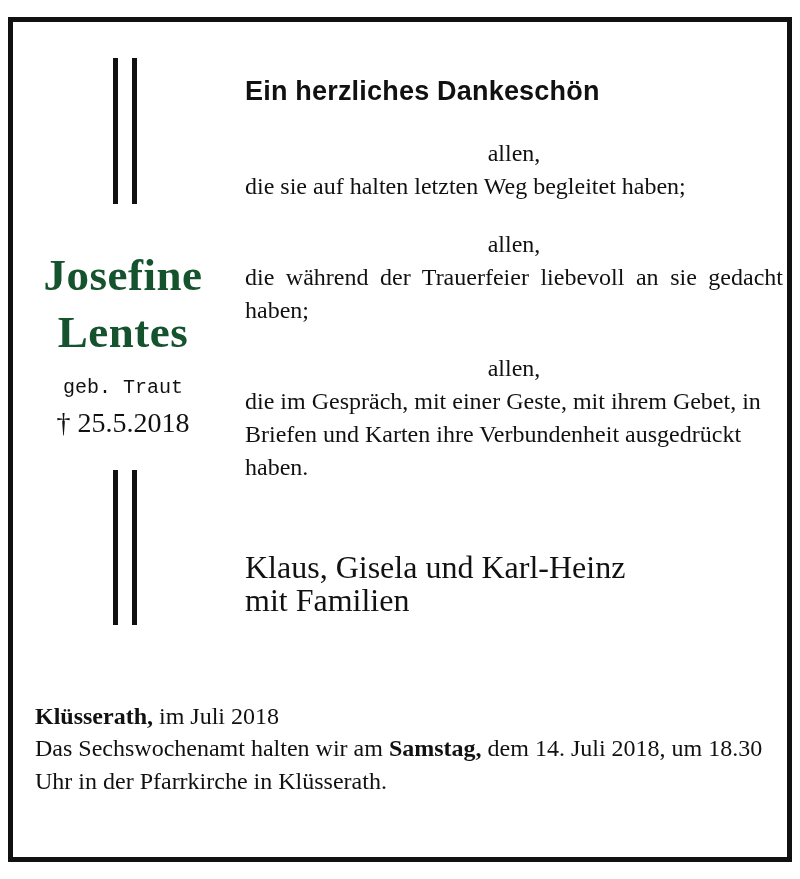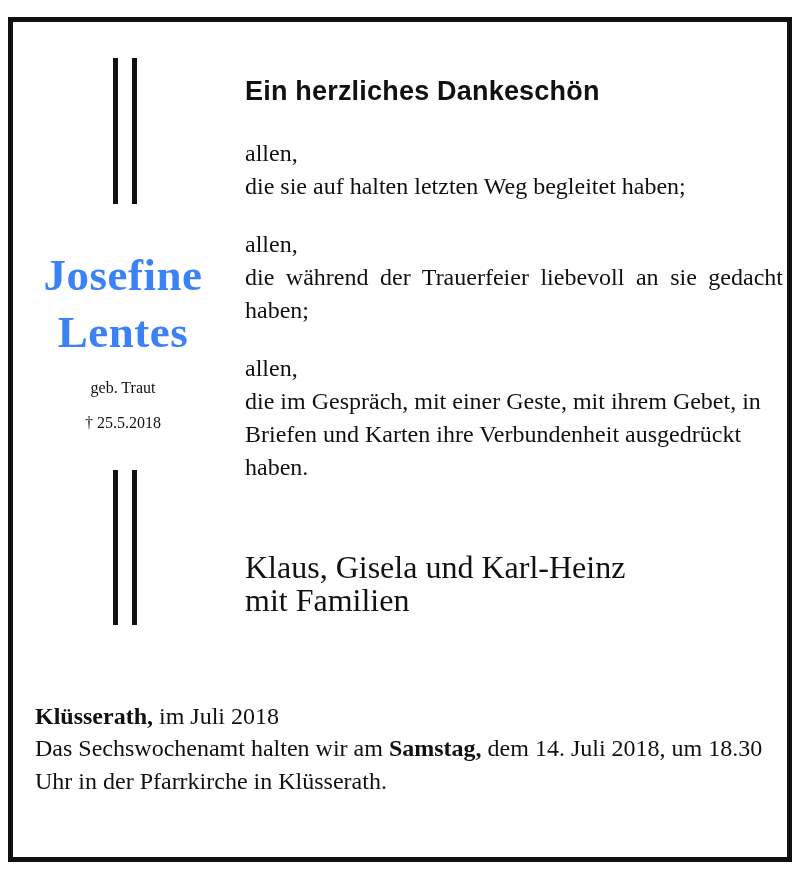--- a/index.html
+++ b/index.html
@@ -64,32 +64,32 @@
     top: 225px;
     width: 220px;
     text-align: center;
   }
   .name-line {
     font-family: "Liberation Serif", serif;
     font-weight: bold;
     font-size: 45px;
     line-height: 57px;
     letter-spacing: 0.5px;
-    color: #3b82f6;
+    color: #14532d;
   }
   .name-sub {
-    font-family: Liberation Serif, serif;
-    font-size: 16px;
+    font-family: Liberation Mono, monospace;
+    font-size: 20px;
     line-height: 37px;
     color: #111111;
     margin-top: 8px;
   }
   .name-date {
     font-family: "Liberation Serif", serif;
-    font-size: 16px;
+    font-size: 28px;
     line-height: 34px;
     color: #111111;
     text-align: center;
   }
 
   
   .msg-col {
     position: absolute;
     left: 232px;
     top: 52px;
@@ -108,21 +108,21 @@
     font-family: "Liberation Serif", serif;
     font-size: 24px;
     line-height: 33px;
     color: #111111;
     margin-bottom: 25px;
     text-align: justify;
     text-justify: inter-word;
   }
   .para .lead {
     display: block;
-    text-align: left;
+    text-align: center;
   }
   .para .body {
     display: block;
     text-align: justify;
   }
   .para .body.last-left {
     text-align: left;
   }
   .para-spacer { height: 42px; }
   .signature {

